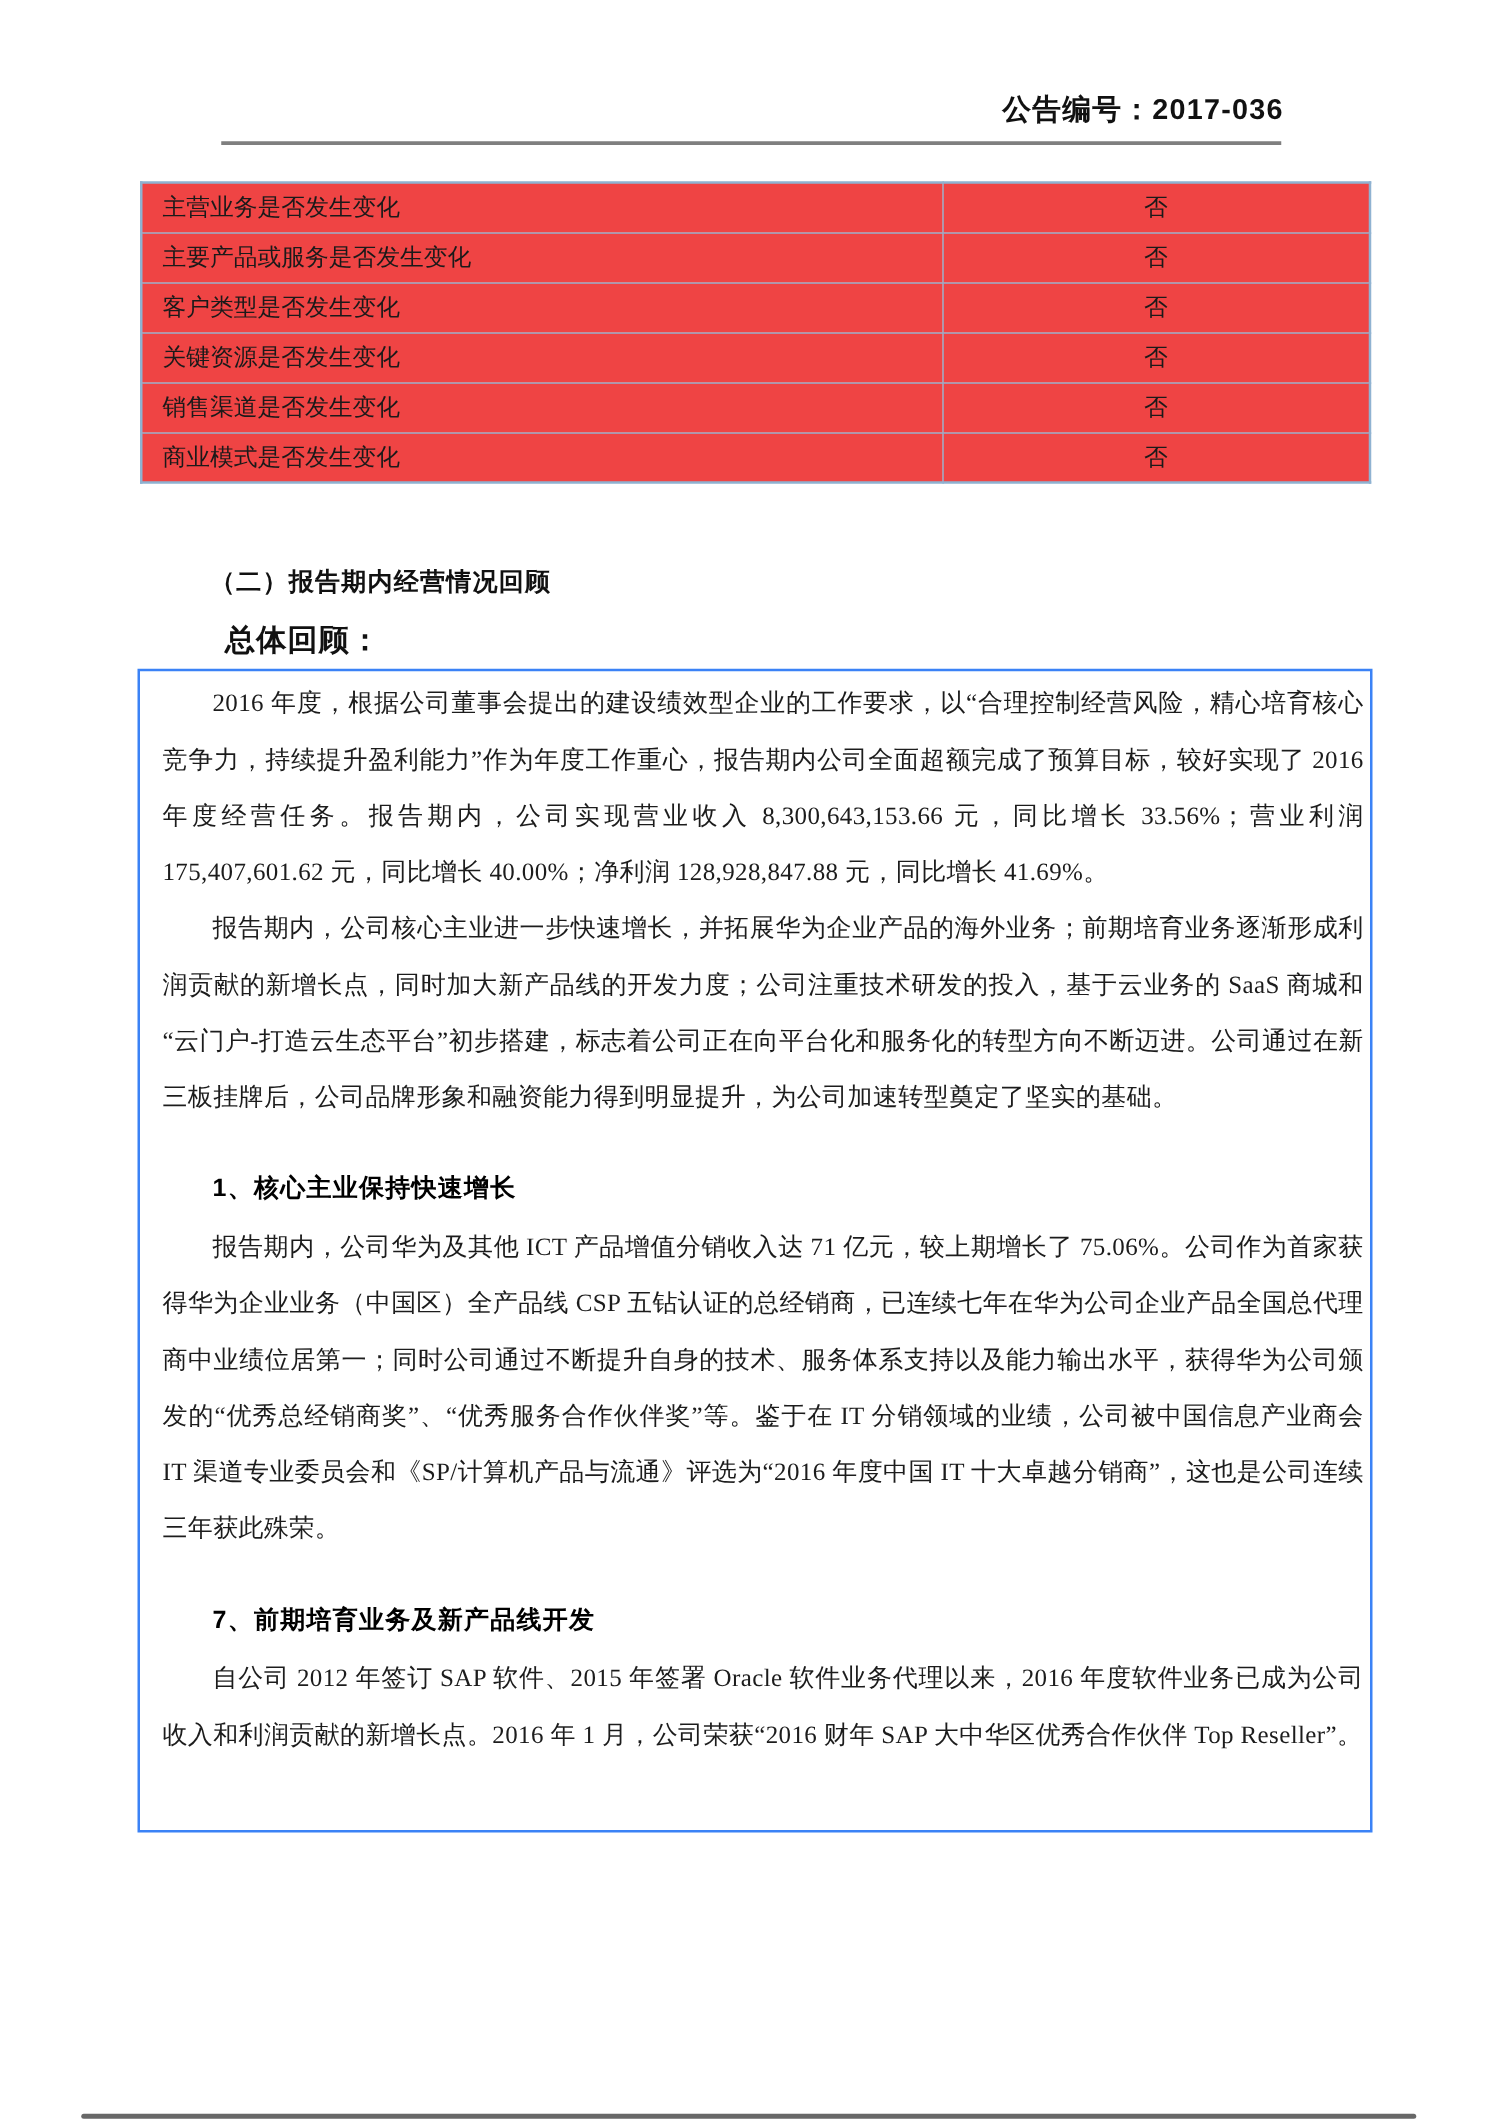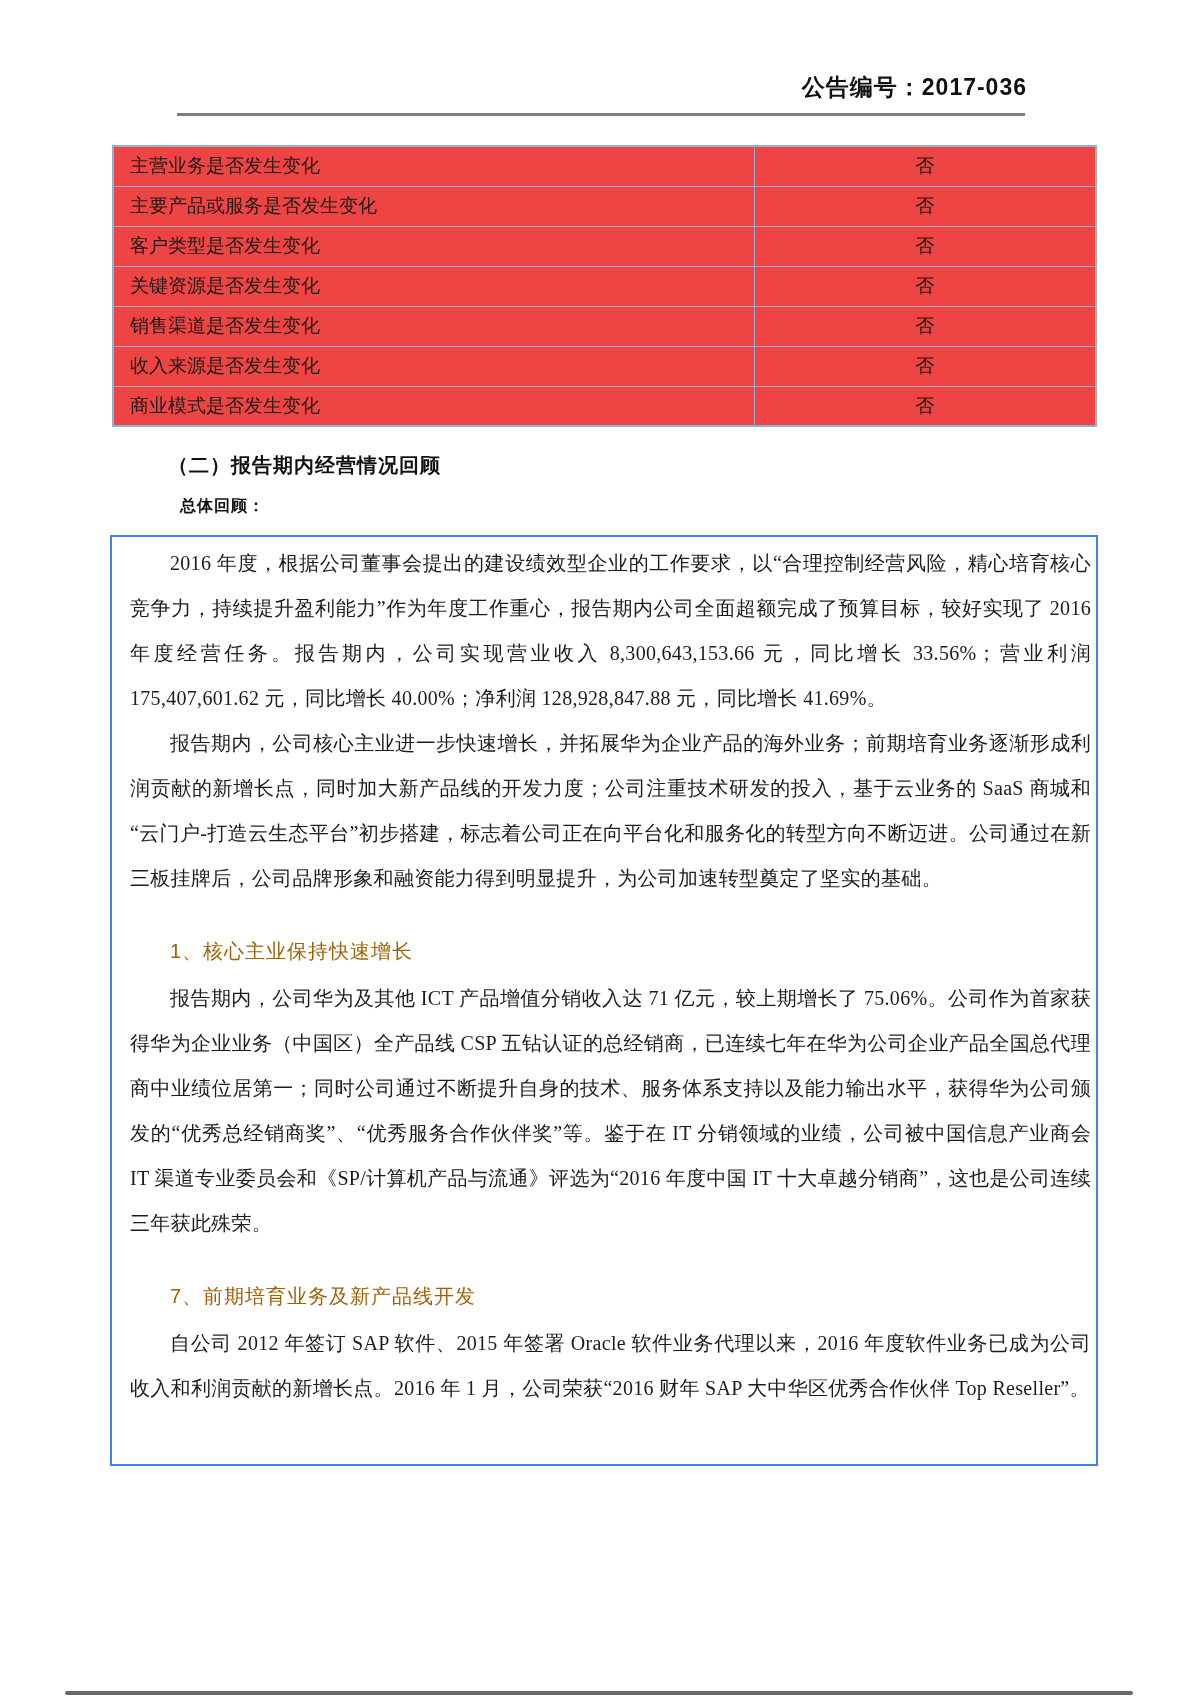--- a/index.html
+++ b/index.html
@@ -40,40 +40,40 @@
 
   
   .sec-heading {
     position: absolute; left: 168px; top: 452px;
     font-family: "Liberation Sans", sans-serif;
     font-weight: bold; font-size: 20px; color: #111; letter-spacing: 1px;
   }
   .sub-heading {
     position: absolute; left: 180px; top: 496px;
     font-family: "Liberation Sans", sans-serif;
-    font-weight: bold; font-size: 16px; color: #111; letter-spacing: 1px;
+    font-weight: bold; font-size: 24px; color: #111; letter-spacing: 1px;
   }
 
   
   .review-box {
     position: absolute; left: 110px; top: 535px; width: 988px; height: 931px;
     border: 2px solid #3b82f6;
     padding: 4px 5px 0 18px;
     overflow: hidden;
     background: #fff;
   }
   .review-box p {
     font-size: 20px; line-height: 45px;
     text-align: justify; text-justify: inter-ideograph;
     text-indent: 2em; letter-spacing: 0.3px;
     color: #1c1c1c;
   }
   .review-box h4 {
     font-family: "Liberation Sans", sans-serif;
-    font-size: 20px; font-weight: normal; color: #a16207;
+    font-size: 20px; font-weight: bold; color: #000000;
     line-height: 45px; padding-left: 2em;
     margin-top: 28px; margin-bottom: 2px; letter-spacing: 1px;
   }
 
   
   .page-bottom-shadow {
     position: absolute; left: 65px; top: 1691px; width: 1068px; height: 4px;
     background: #4d4d4d; opacity: 0.85; border-radius: 2px;
   }
 </style>
@@ -101,24 +101,20 @@
       </tr>
       <tr>
         <td class="q">关键资源是否发生变化</td>
         <td class="a">否</td>
       </tr>
       <tr>
         <td class="q">销售渠道是否发生变化</td>
         <td class="a">否</td>
       </tr>
       <tr>
-        <td class="q">收入来源是否发生变化</td>
-        <td class="a">否</td>
-      </tr>
-      <tr>
         <td class="q">商业模式是否发生变化</td>
         <td class="a">否</td>
       </tr>
     </tbody>
   </table>
 
   <div class="sec-heading">（二）报告期内经营情况回顾</div>
 
   <div class="sub-heading">总体回顾：</div>
 

